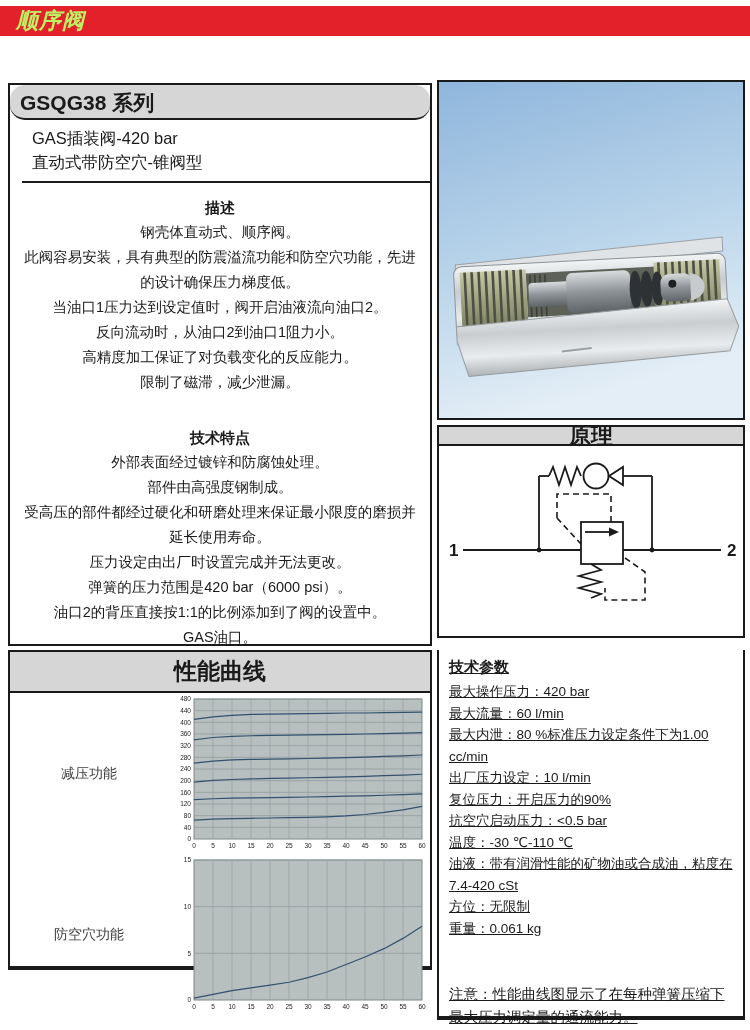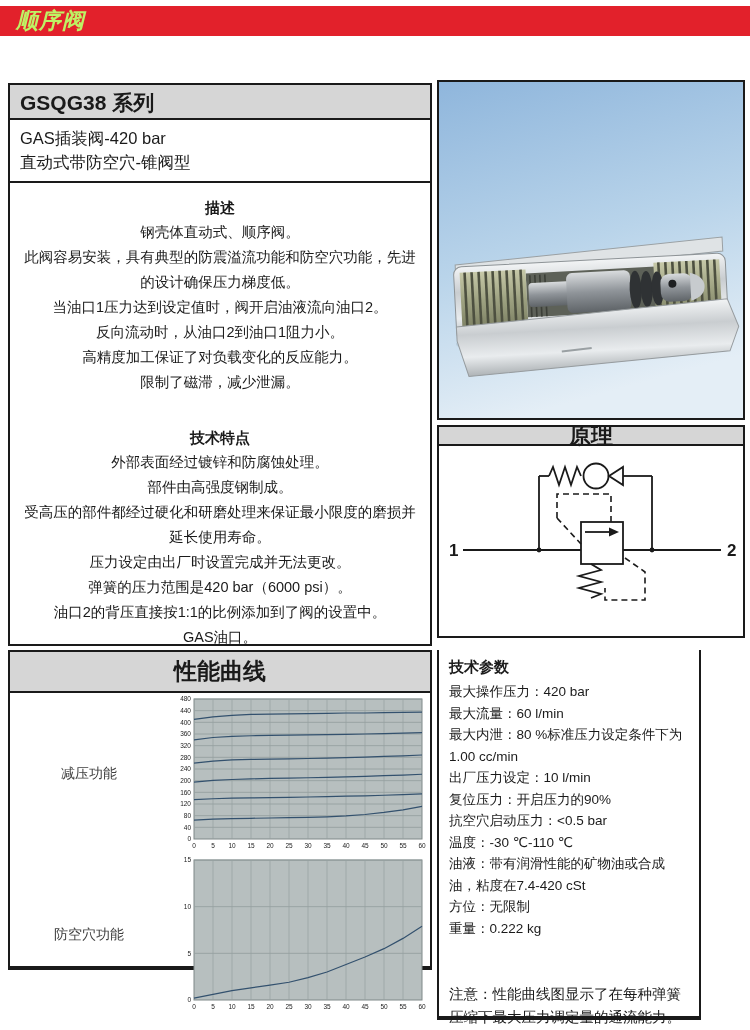--- a/index.html
+++ b/index.html
@@ -18,24 +18,24 @@
     color:#bef264; font-size:22px; font-weight:bold; font-style:italic;
     padding-left:16px; letter-spacing:1px;
   }
   
   .series-box {
     position:absolute; left:8px; top:83px; width:424px; height:563px;
     border:2px solid #1a1a1a; background:#fff;
   }
   .series-header {
     background:#d6d6d6; border-bottom:2px solid #1a1a1a;
-    font-size:21px; font-weight:bold; padding:4px 10px 3px 10px; height:35px;
+    font-size:21px; font-weight:bold; padding:4px 10px 3px 10px; height:35px;border-radius:15px;
   }
   .series-sub { border-bottom:2px solid #1a1a1a; padding:6px 10px 7px 10px;
-    font-size:16.5px; line-height:24px; }
+    font-size:16.5px; line-height:24px;margin-left:12px; }
   .series-body { padding:12px 10px 0 10px; font-size:14.5px; line-height:25px;text-align:center; }
   .sec-heading { font-weight:bold; font-size:15px; }
   .features-block { margin-top:30px; }
   
   .curves-box {
     position:absolute; left:8px; top:650px; width:424px; height:320px;
     border:2px solid #1a1a1a; border-bottom-width:4px; background:#fff;
   }
   .curves-header {
     background:#d6d6d6; border-bottom:2px solid #1a1a1a; height:41px;
@@ -53,23 +53,23 @@
   .principle-box {
     position:absolute; left:437px; top:425px; width:308px; height:213px;
     border:2px solid #1a1a1a; background:#fff;
   }
   .principle-header {
     background:#d6d6d6; border-bottom:2px solid #1a1a1a; height:19px;
     display:flex; align-items:center; justify-content:center;
     font-size:22px; font-weight:bold;
   }
   .params-box {
-    position:absolute; left:437px; top:650px; width:264px; height:370px;
+    position:absolute; left:437px; top:650px; width:308px; height:370px;
     border:2px solid #1a1a1a; border-top:none; border-bottom-width:4px;
-    background:#fff; padding:8px 9px 0 10px;
+    background:#fff; padding:8px 9px 0 10px;text-decoration:underline;
   }
   .params-heading { font-weight:bold; font-size:15px; margin-bottom:4px; }
   .param-line { font-size:13.5px; line-height:21.5px; }
   .notes-block { margin-top:44px; }
   .note-line { font-size:14.5px; line-height:22.5px; }
 </style>
 </head>
 <body>
 
 <div class="page">
@@ -347,20 +347,20 @@
     <div class="params-heading">技术参数</div>
     <div class="param-line">最大操作压力：420 bar</div>
     <div class="param-line">最大流量：60 l/min</div>
     <div class="param-line">最大内泄：80 %标准压力设定条件下为1.00 cc/min</div>
     <div class="param-line">出厂压力设定：10 l/min</div>
     <div class="param-line">复位压力：开启压力的90%</div>
     <div class="param-line">抗空穴启动压力：&lt;0.5 bar</div>
     <div class="param-line">温度：-30 ℃-110 ℃</div>
     <div class="param-line">油液：带有润滑性能的矿物油或合成油，粘度在7.4-420 cSt</div>
     <div class="param-line">方位：无限制</div>
-    <div class="param-line">重量：0.222 kg</div>
+    <div class="param-line">重量：0.061 kg</div>
     <div class="notes-block">
       <div class="note-line">注意：性能曲线图显示了在每种弹簧压缩下最大压力调定量的通流能力。</div>
       <div class="note-line">P/Q曲线是在40 ℃和46 cSt情况下测出的。</div>
     </div>
   </div>
 
 </div>
 
 </body></html>

